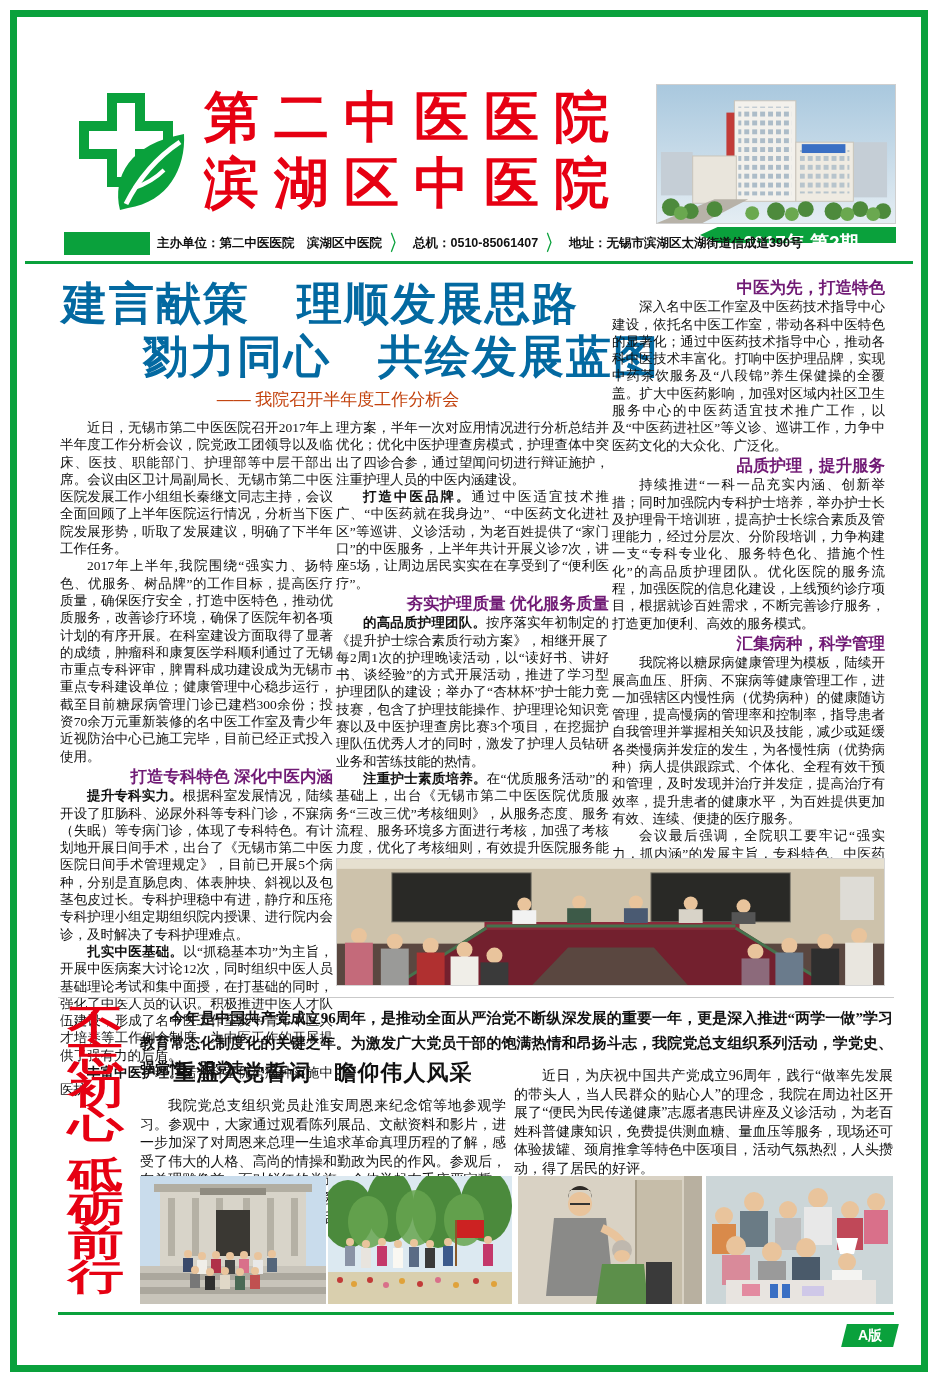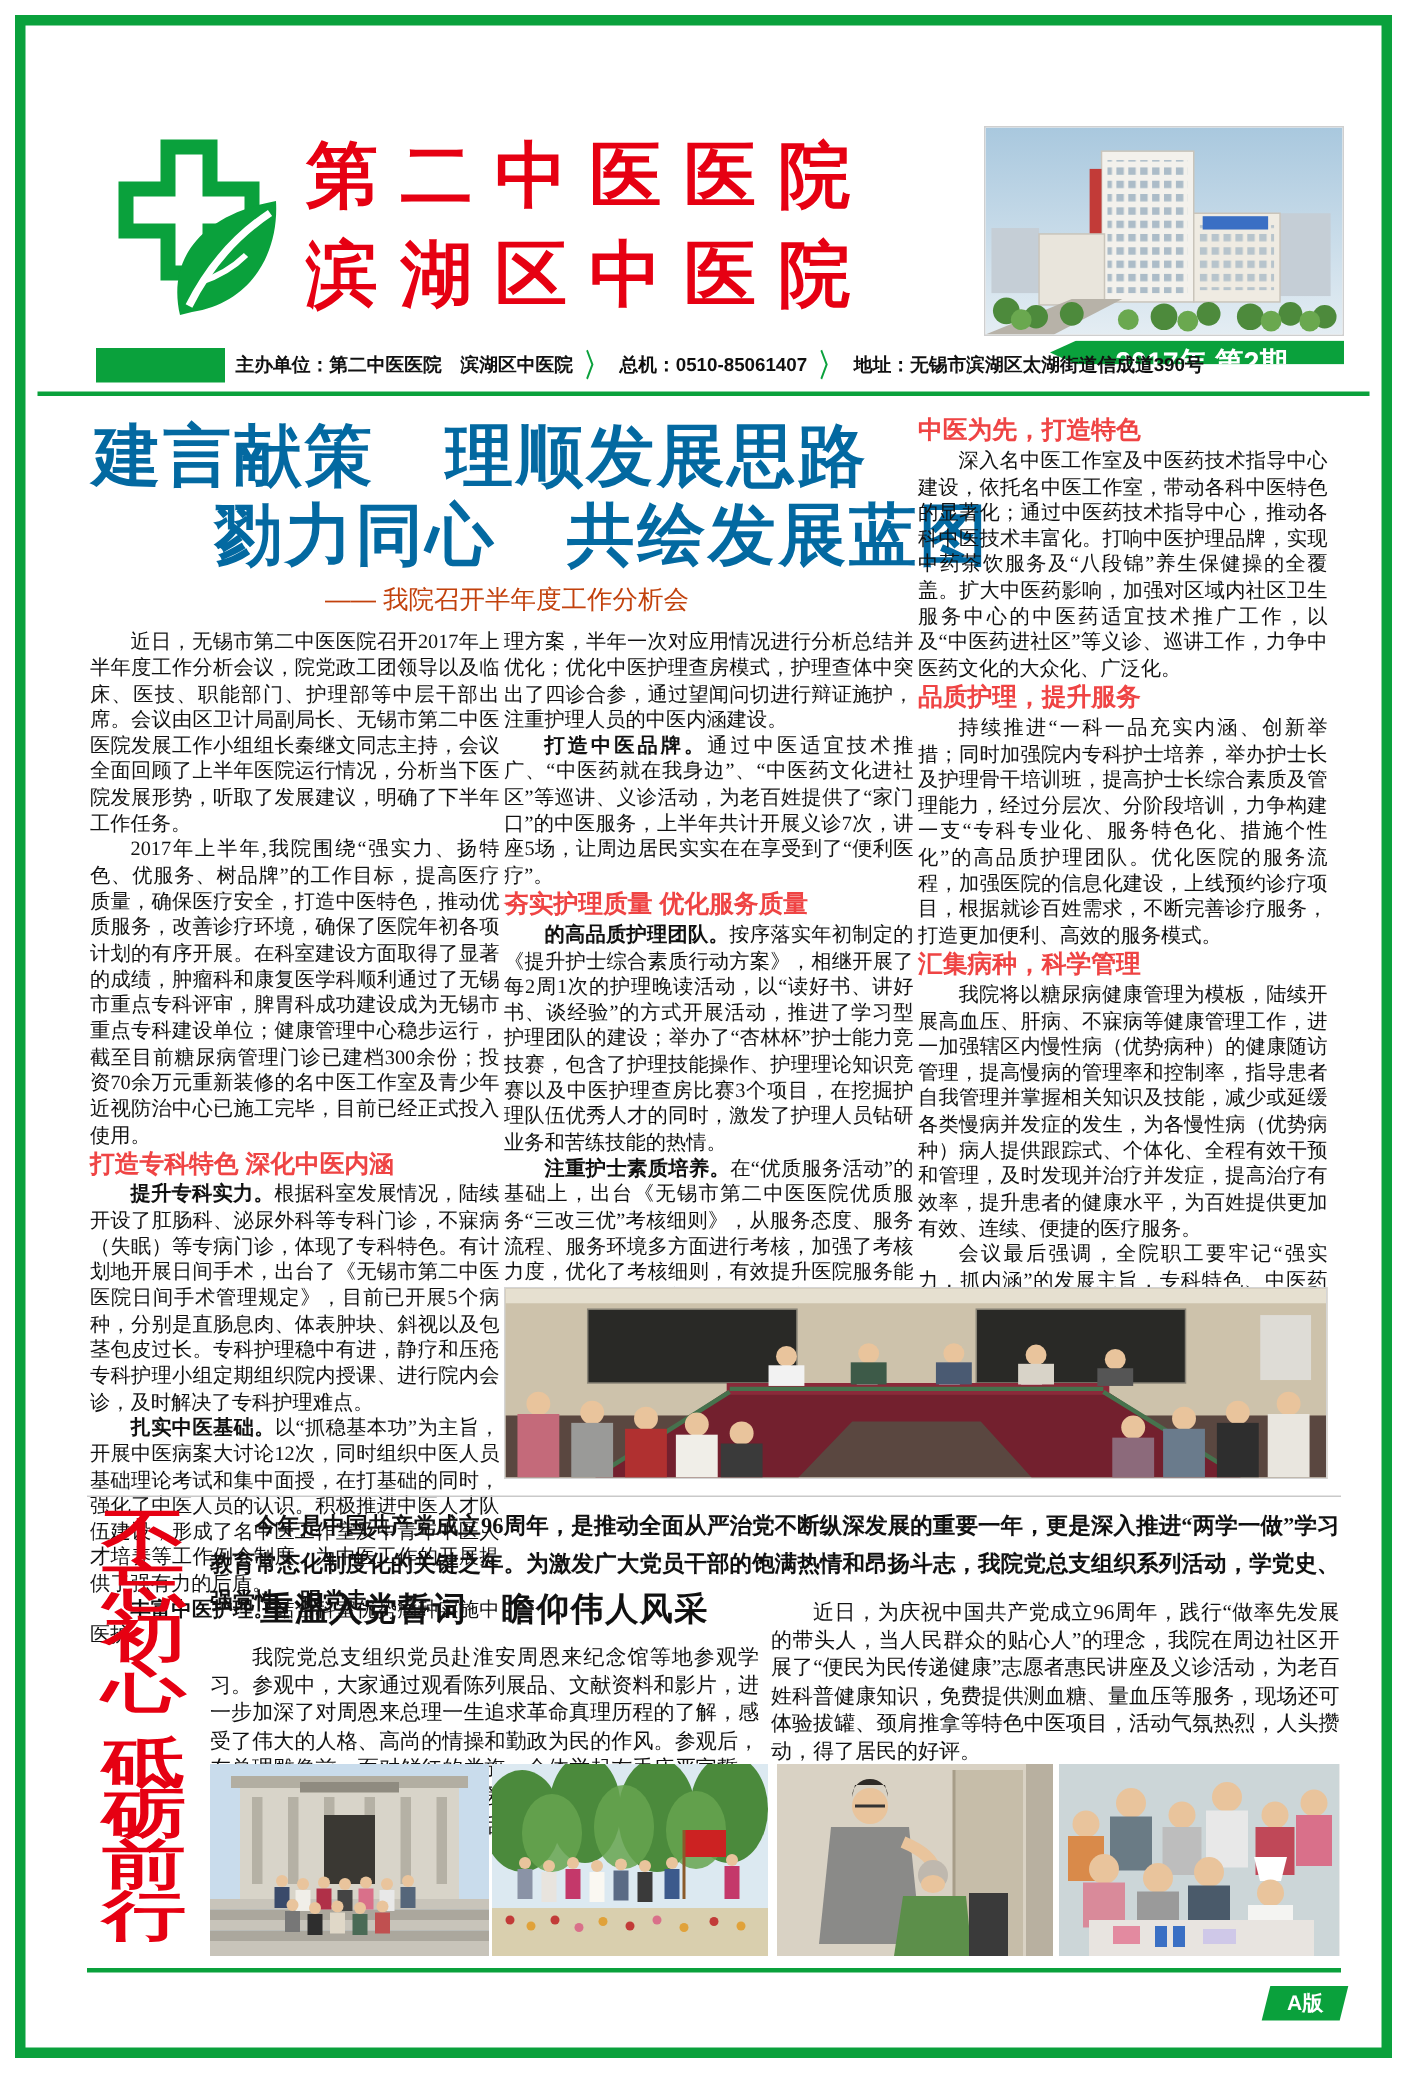--- a/index.html
+++ b/index.html
@@ -4,21 +4,21 @@
 <style>
   html,body{margin:0;padding:0;background:#888;}
   .page{position:relative;width:938px;height:1382px;background:#fff;margin:0 auto;overflow:hidden;
         font-family:"Liberation Serif","DejaVu Serif",serif;color:#111;}
   .frame{position:absolute;left:10px;top:10px;width:904px;height:1348px;border:7px solid #0aa13c;pointer-events:none;}
 
   
   .logo{position:absolute;left:68px;top:92px;width:130px;height:124px;}
   .mast-title{position:absolute;left:204px;top:84px;width:460px;color:#e60012;
               font-family:"DejaVu Serif","Liberation Serif",serif;font-weight:bold;}
-  .mast-title .t1,.mast-title .t2{font-size:48px;line-height:66px;letter-spacing:15px;white-space:nowrap;}
+  .mast-title .t1,.mast-title .t2{font-size:55px;line-height:66px;letter-spacing:15px;white-space:nowrap;}
   .building-photo{position:absolute;left:656px;top:84px;width:240px;height:140px;border:1px solid #cfcfcf;box-sizing:border-box;}
   .issue-badge{position:absolute;left:700px;top:227px;width:196px;height:16px;background:#0aa13c;
                clip-path:polygon(0 50%,9% 0,100% 0,100% 100%,9% 100%);
                color:#fff;font-family:"Liberation Sans",sans-serif;font-weight:bold;font-size:19px;
                line-height:31px;text-align:center;padding-left:6px;box-sizing:border-box;}
   .infobar{position:absolute;left:64px;top:230px;height:26px;display:flex;align-items:center;gap:7px;
            font-family:"Liberation Sans",sans-serif;font-weight:bold;font-size:12.5px;color:#111;white-space:nowrap;}
   .greenblock{display:inline-block;width:86px;height:23px;background:#0aa13c;}
   .chev{color:#0aa13c;font-weight:bold;font-size:17px;transform:scaleY(1.25);display:inline-block;}
   .green-rule{position:absolute;left:25px;top:261px;width:888px;height:3px;background:#0aa13c;}
@@ -30,22 +30,22 @@
   .hl2{left:143px;top:327px;}
   .subtitle{position:absolute;left:60px;top:388px;width:556px;text-align:center;font-size:17px;color:#c2410c;
             font-family:"Liberation Sans",sans-serif;}
   .col{position:absolute;width:273px;font-size:13.5px;line-height:17.3px;text-align:justify;text-justify:inter-ideograph;}
   .col1{left:60px;top:419px;height:586px;}
   .col2{left:336px;top:419px;height:440px;}
   .col3{left:612px;top:276px;height:586px;}
   .para{text-indent:2em;}
   .para.cont{text-indent:0;}
   .lead{font-family:"Liberation Sans",sans-serif;font-weight:bold;}
-  .col-subhead{color:#ef4444;font-family:"Liberation Sans",sans-serif;font-weight:bold;font-size:16.5px;
-               text-align:left;text-indent:0;margin:3px 0 2px 0;}
+  .col-subhead{color:#701a75;font-family:"Liberation Sans",sans-serif;font-weight:bold;font-size:16.5px;
+               text-align:right;text-indent:0;margin:3px 0 2px 0;}
   .meeting-photo{position:absolute;left:336px;top:858px;width:549px;height:128px;border:1px solid #d5d5d5;
                  box-sizing:border-box;background:#cdc2ab;}
   .thin-divider{position:absolute;left:58px;top:997px;width:836px;height:1px;background:#c9c9c9;}
 
   
   .vtitle{position:absolute;left:54px;top:1006px;width:84px;display:flex;flex-direction:column;align-items:center;}
   .vgroup{display:flex;flex-direction:column;align-items:center;}
   .vgap{height:16px;}
   .vchar{display:block;color:#e60012;font-family:"Liberation Sans",sans-serif;font-weight:bold;
          font-size:36px;line-height:34px;transform:scaleX(1.55);transform-origin:50% 50%;}

